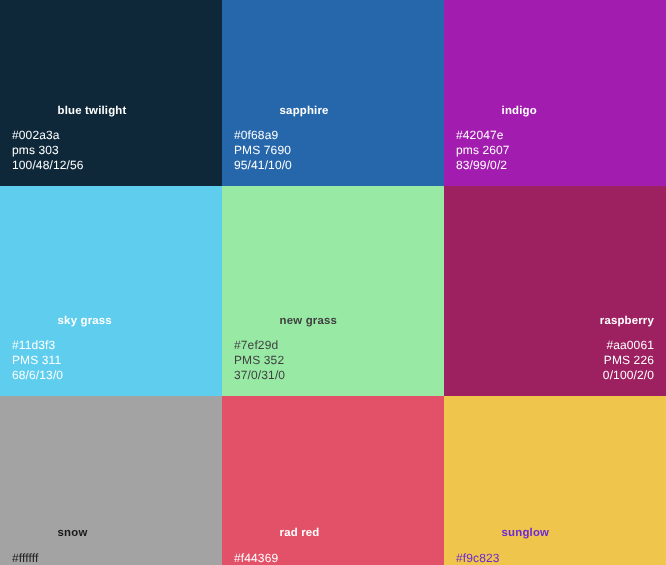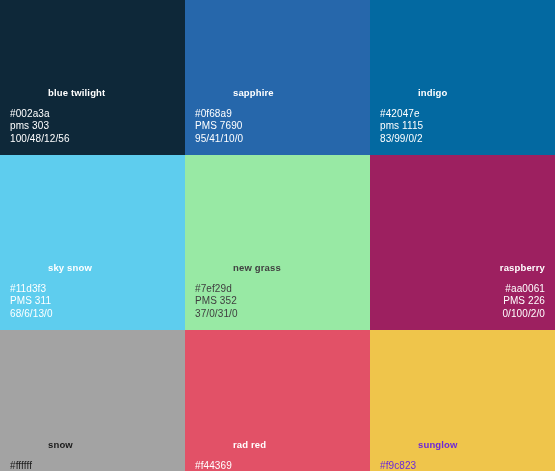--- a/index.html
+++ b/index.html
@@ -75,34 +75,34 @@
     <div class="swatch-text">
       <div class="swatch-name">sapphire</div>
       <div class="swatch-specs">
         <div>#0f68a9</div>
         <div>PMS 7690</div>
         <div>95/41/10/0</div>
       </div>
     </div>
   </div>
 
-  <div class="swatch row1" style="background-color: #0369a1; color: rgb(255, 255, 255);">
+  <div class="swatch row1" style="background-color: #a21caf; color: rgb(255, 255, 255);">
     <div class="swatch-text">
       <div class="swatch-name">indigo</div>
       <div class="swatch-specs">
         <div>#42047e</div>
-        <div>pms 1115</div>
+        <div>pms 2607</div>
         <div>83/99/0/2</div>
       </div>
     </div>
   </div>
 
   <div class="swatch row2" style="background-color: rgb(94, 205, 238); color: rgb(255, 255, 255);">
     <div class="swatch-text">
-      <div class="swatch-name">sky snow</div>
+      <div class="swatch-name">sky grass</div>
       <div class="swatch-specs">
         <div>#11d3f3</div>
         <div>PMS 311</div>
         <div>68/6/13/0</div>
       </div>
     </div>
   </div>
 
   <div class="swatch row2" style="background-color: rgb(152, 233, 164); color: #404040;">
     <div class="swatch-text">

